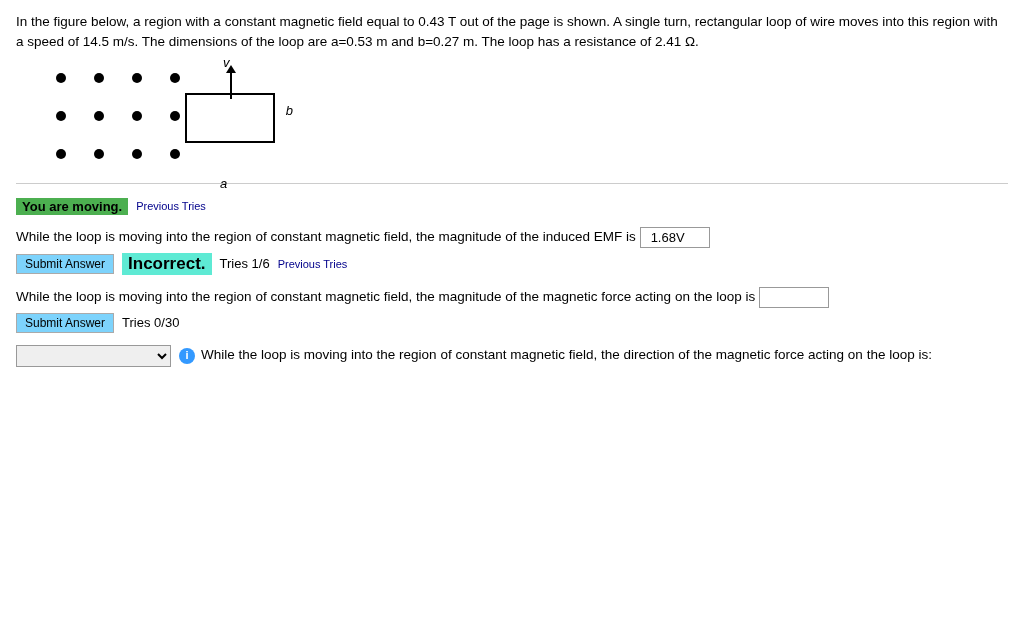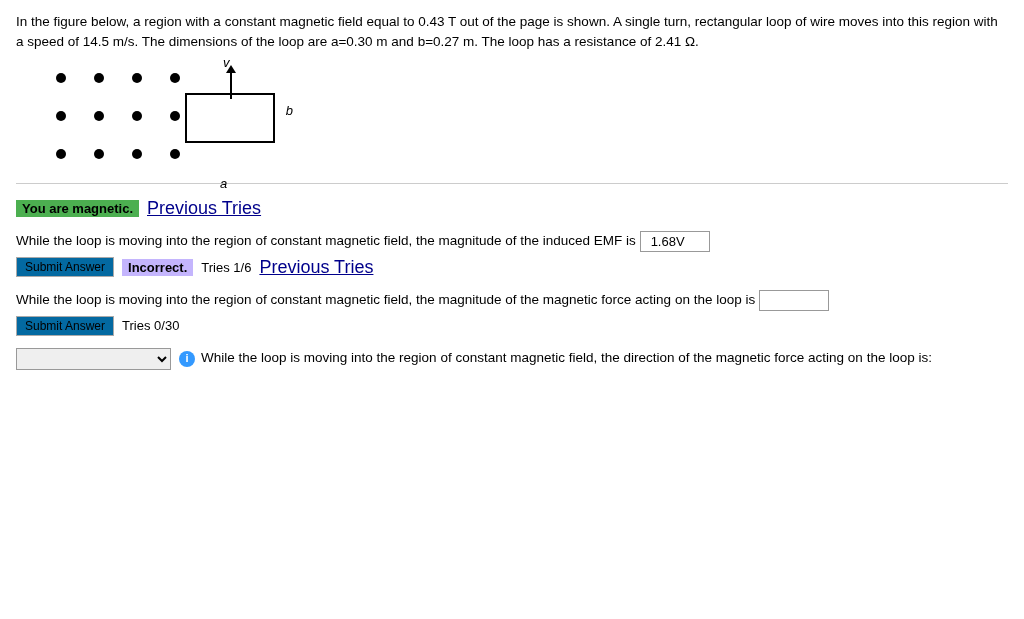--- a/index.html
+++ b/index.html
@@ -109,42 +109,41 @@
     .correct-badge {
       display: inline-block;
       background: #4CAF50;
       color: #000;
       font-weight: bold;
       padding: 1px 6px;
       font-size: 13px;
     }
     .incorrect-badge {
       display: inline-block;
-      background: #c4b5fd;
+      background: #5eead4;
       color: #000;
       font-weight: bold;
       padding: 1px 6px;
-      font-size: 13px;
+      font-size: 17px;
     }
     .prev-tries-link {
       color: #00008B;
-      text-decoration: underline;
       cursor: pointer;
-      font-size: 18px;
+      font-size: 11px;
     }
     .answer-row {
       display: flex;
       align-items: center;
       gap: 8px;
       margin-top: 4px;
       flex-wrap: wrap;
     }
     .submit-btn {
       border: 1px solid #aaa;
-      background: #0369a1;
+      background: #7dd3fc;
       padding: 2px 8px;
       font-size: 12px;
       cursor: pointer;
     }
     .answer-input {
       border: 1px solid #999;
       padding: 2px 4px;
       font-size: 13px;
     }
     .inline-input {
@@ -173,21 +172,21 @@
     .direction-line {
       display: flex;
       align-items: center;
       flex-wrap: wrap;
       gap: 6px;
     }
   </style>
 </head>
 <body>
 
-<p class="problem-text">In the figure below, a region with a constant magnetic field equal to 0.43 T out of the page is shown. A single turn, rectangular loop of wire moves into this region with a speed of 14.5 m/s. The dimensions of the loop are a=0.30 m and b=0.27 m. The loop has a resistance of 2.41 Ω.</p>
+<p class="problem-text">In the figure below, a region with a constant magnetic field equal to 0.43 T out of the page is shown. A single turn, rectangular loop of wire moves into this region with a speed of 14.5 m/s. The dimensions of the loop are a=0.53 m and b=0.27 m. The loop has a resistance of 2.41 Ω.</p>
 
 <div class="figure-area">
   <div class="dots-grid">
 
     <div class="dot"></div>
     <div class="dot"></div>
     <div class="dot"></div>
     <div class="dot"></div>
 
     <div class="dot"></div>
@@ -211,21 +210,21 @@
     <div class="rectangle-loop"></div>
     <span class="b-label">b</span>
     <span class="a-label">a</span>
   </div>
 </div>
 
 <hr class="section-divider">
 
 <div class="question-block">
   <div class="answer-row">
-    <span class="correct-badge">You are magnetic.</span>
+    <span class="correct-badge">You are moving.</span>
     <a class="prev-tries-link">Previous Tries</a>
   </div>
 </div>
 
 <div class="question-block">
   <div class="emf-line question-text">
     <span>While the loop is moving into the region of constant magnetic field, the magnitude of the induced EMF is</span>
     <span>&nbsp;</span>
     <input class="answer-input inline-input" type="text" value="1.68V" style="">
   </div>

